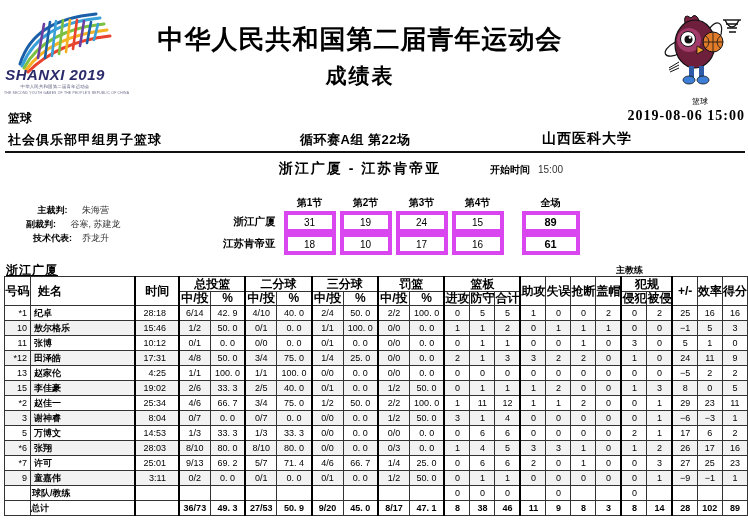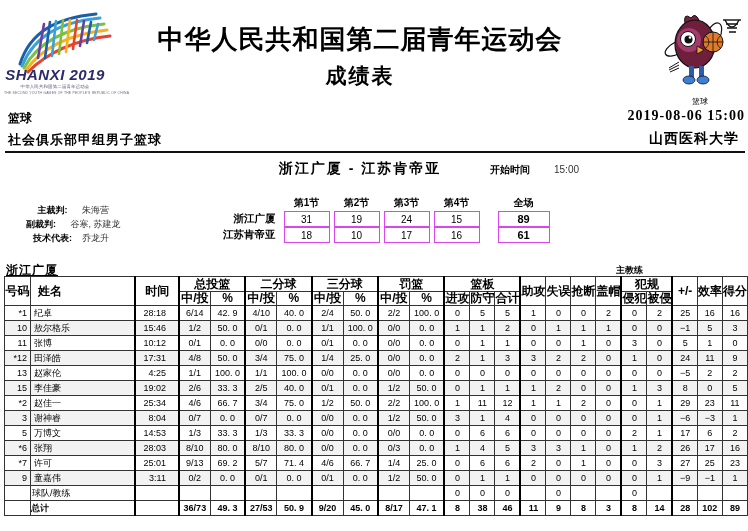--- a/index.html
+++ b/index.html
@@ -34,65 +34,65 @@
     font-family:"Liberation Serif","DejaVu Serif",serif;
     font-weight:bold;font-size:21px;letter-spacing:2px;
   }
 
   
   .mascot{position:absolute;left:655px;top:6px;width:90px;height:88px;}
   .mascot-label{position:absolute;left:655px;top:96px;width:90px;text-align:center;
     font-size:8px;}
   .dt-line{position:absolute;left:548px;top:108px;width:197px;text-align:right;
     font-weight:bold;font-size:14px;font-family:"Liberation Serif",serif;letter-spacing:1px;}
-  .venue-line{position:absolute;left:542px;top:130px;width:197px;text-align:right;
+  .venue-line{position:absolute;left:542px;top:130px;width:197px;
     font-weight:bold;font-size:14px;font-family:Liberation Serif, serif;letter-spacing:1px;}
 
   
   .sport{position:absolute;left:8px;top:110px;font-weight:bold;font-size:12px;}
   .event{position:absolute;left:8px;top:131px;font-weight:bold;font-size:13px;letter-spacing:1px;}
   .round{position:absolute;left:300px;top:131px;font-weight:bold;font-size:13px;letter-spacing:.5px;}
   .hrule{position:absolute;left:5px;top:151px;width:740px;height:2px;background:#111;}
 
   .matchup{position:absolute;left:150px;top:160px;width:420px;text-align:center;
     font-weight:bold;font-size:14px;letter-spacing:2px;}
   .starttime{position:absolute;left:490px;top:163px;font-weight:bold;font-size:10px;}
-  .starttime span.v{font-weight:normal;font-size:10px;margin-left:24px;color:#333;}
+  .starttime span.v{font-weight:normal;font-size:10px;margin-left:8px;color:#333;}
 
   
   .officials{position:absolute;left:14px;top:203px;font-size:9px;line-height:14px;}
   .officials .row{white-space:nowrap;text-align:center;}
   .officials .lab{font-weight:bold;display:inline-block;width:54px;}
   .officials .val{color:#333;}
 
   
   .qs{position:absolute;left:218px;top:196px;}
   .qs table{border-collapse:separate;border-spacing:4px 0;}
   .qs th{font-size:10px;font-weight:bold;padding:0 0 1px 0;text-align:center;}
   .qs td{font-size:10px;text-align:center;width:42px;height:12px;
-         border:1px solid #d946ef;background:#fff;}
+         border:4px solid #d946ef;background:#fff;}
   .qs td.nm{border:none;font-weight:bold;font-size:10.5px;text-align:right;
             width:auto;padding-right:4px;white-space:nowrap;}
   .qs th.nm{border:none;}
   .qs td.tot{font-weight:bold;font-size:11px;width:48px;}
   .qs th.gap,.qs td.gap{border:none;width:8px;background:none;}
 
   
   .team-label{position:absolute;left:6px;top:262px;font-weight:bold;font-size:12px;
     text-decoration:underline;letter-spacing:1px;}
   .coach-label{position:absolute;left:616px;top:264px;font-weight:bold;font-size:9px;}
 
   
   .box{position:absolute;left:4px;top:276px;border-collapse:collapse;
        font-size:8.5px;font-family:"Liberation Sans",sans-serif;}
   .box th,.box td{border:1px solid #333;padding:0;text-align:center;
        height:14px;line-height:14px;white-space:nowrap;}
   .box th{font-weight:bold;background:#fff;font-size:12px;}
   .box td.num{width:22px;text-align:right;padding-right:3px;font-size:9px;}
-  .box td.nme{width:100px;text-align:left;padding-left:3px;font-size:9px;}
+  .box td.nme{width:100px;text-align:left;padding-left:3px;font-size:9px;font-weight:bold;}
   .box th.numh{width:22px;}
   .box th.nmeh{width:100px;text-align:left;padding-left:7px;}
   .box td.tm{width:30px;text-align:right;padding-right:12px;font-size:9px;}
   .box th.tmh{width:30px;}
   .box td.mk{width:30px;font-size:9px;}
   .box td.pc{width:34px;font-size:9px;}
   .box td.s{width:22px;font-size:9px;}
   .box td.s2{width:24px;font-size:9px;}
   .box .alt{background:#f2f2f2;}
   .box .sepL{border-left:2px solid #000;}
@@ -169,20 +169,21 @@
         <path d="M71 18 h12 M72 22 h10 M74 26 h7"></path>
       </g>
     </svg>
   </div>
   <div class="mascot-label">篮球</div>
   <div class="dt-line">2019-08-06  15:00</div>
   <div class="venue-line">山西医科大学</div>
 
   <div class="sport">篮球</div>
   <div class="event">社会俱乐部甲组男子篮球</div>
+  <div class="round">循环赛A组  第22场</div>
   <div class="hrule"></div>
 
   <div class="matchup">浙江广厦  -  江苏肯帝亚</div>
   <div class="starttime">
     <span>开始时间</span><span class="v">15:00</span>
   </div>
 
   <div class="officials">
     <div class="row">
       <span class="lab">主裁判:</span>

